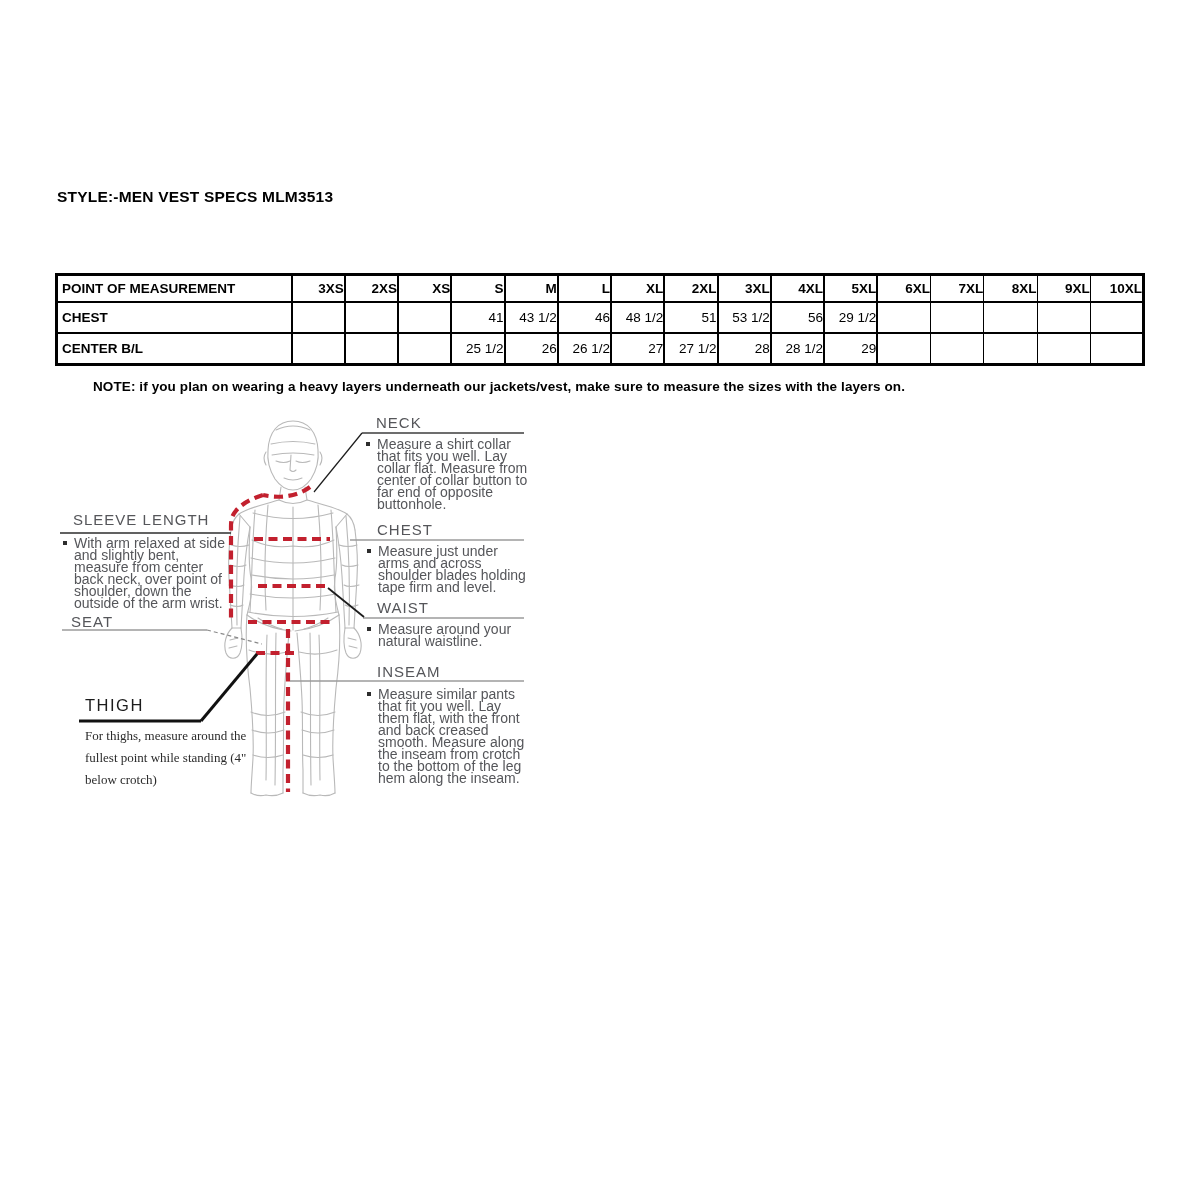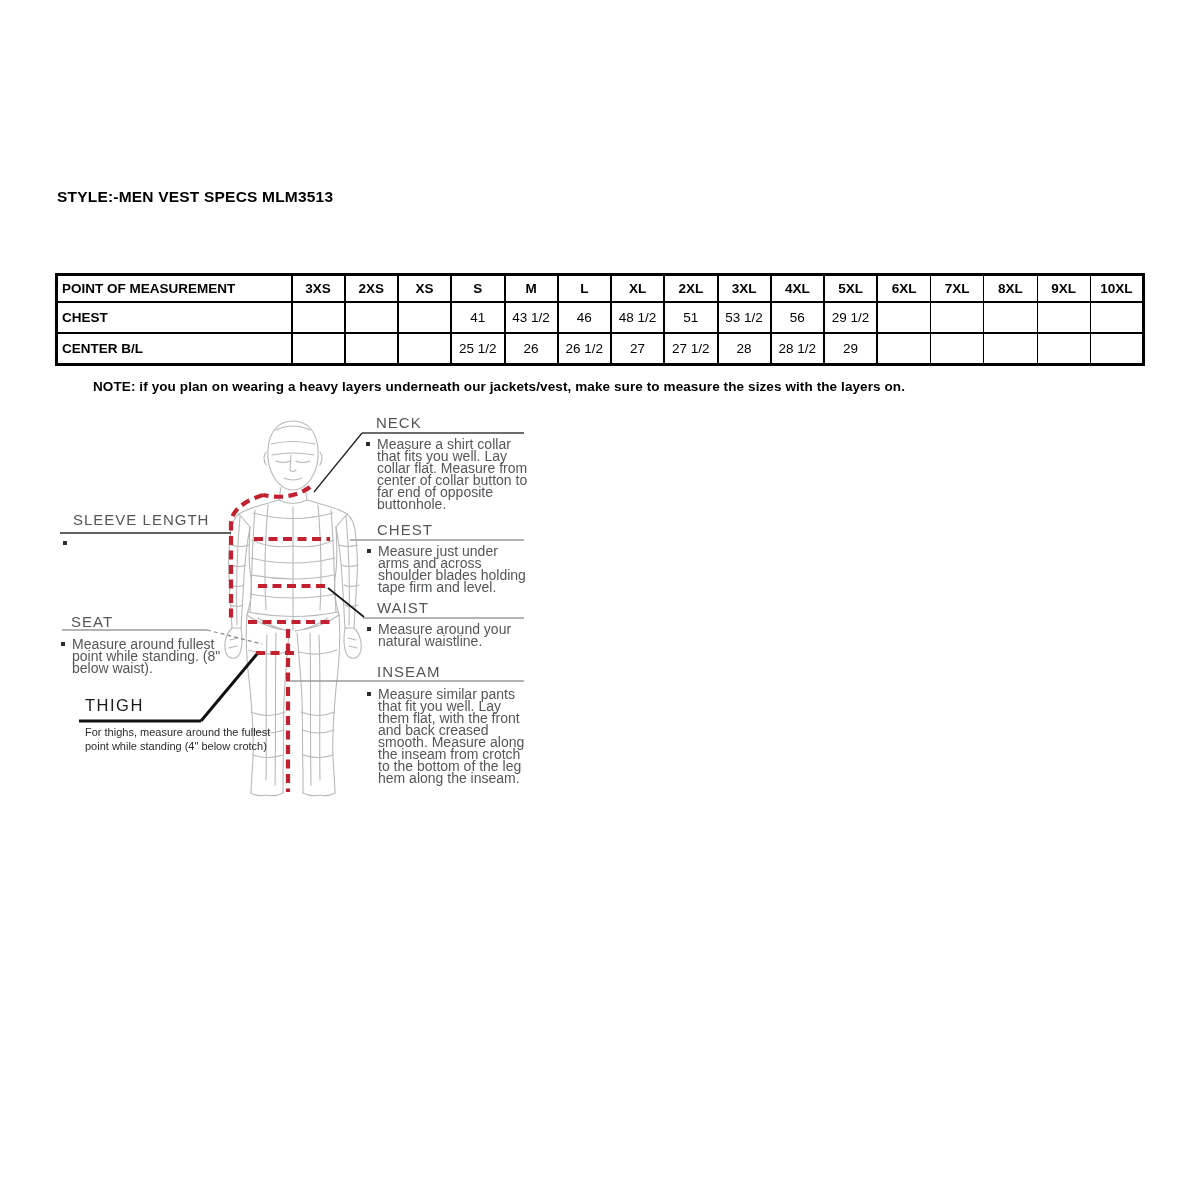--- a/index.html
+++ b/index.html
@@ -4,36 +4,36 @@
 <style>
   html,body{margin:0;padding:0;background:#fff;}
   #page{position:relative;width:1200px;height:1200px;background:#ffffff;overflow:hidden;
         font-family:"Liberation Sans", sans-serif;color:#000;}
   
   .doc-title{position:absolute;left:57px;top:188px;font-size:15.5px;font-weight:bold;letter-spacing:.2px;}
   .doc-note{position:absolute;left:57px;top:379px;font-size:13.5px;font-weight:bold;letter-spacing:.1px;margin-left:36px;}
   
   .spec-table{position:absolute;left:55px;top:273px;width:1090px;border-collapse:collapse;
               table-layout:fixed;border:3px solid #000;}
-  .spec-table th,.spec-table td{border:2px solid #000;font-size:13.5px;text-align:center;
+  .spec-table th,.spec-table td{border:2px solid #000;font-size:13.5px;text-align:right;
               padding:0;overflow:hidden;white-space:nowrap;}
   .spec-table thead th{height:25px;font-weight:bold;}
   .spec-table tbody td{height:29px;font-weight:normal;}
   .spec-table .rowlabel{text-align:left;padding-left:4px;font-weight:bold;}
   .spec-table .thin{border-left-width:1px;border-right-width:1px;}
   
   #diagram-svg{position:absolute;left:0;top:0;width:1200px;height:1200px;}
   
   .guide-h{position:absolute;font-size:15px;font-weight:normal;letter-spacing:1px;color:#55565a;}
   .tip{position:absolute;box-sizing:border-box;width:166px;padding-left:12px;
        font-size:14px;line-height:12px;color:#55565a;}
   .tip .sq{position:absolute;left:1px;top:4px;width:4px;height:4px;background:#2d2d2d;}
   .tip-wide{width:170px;}
   .thigh-h{color:#1c1c1c;font-size:16.5px;letter-spacing:1.5px;}
-  .thigh-tip{width:187px;padding-left:0;font-size:11px;line-height:14px;color:#2b2b2b;}
+  .thigh-tip{width:187px;padding-left:0;font-size:13px;line-height:22px;color:#2b2b2b;font-family:Liberation Serif, serif;}
 </style>
 </head>
 <body>
 
 <div id="page">
 
   <div class="doc-title">STYLE:-MEN VEST SPECS MLM3513</div>
 
   <table class="spec-table">
     <colgroup>
@@ -209,26 +209,23 @@
 
   <div class="guide-h" style="left:377px;top:663px;">INSEAM</div>
   <div class="tip" style="left:366px;top:688px;">
     <span class="sq"></span>
     <span>Measure similar pants that fit you well. Lay them flat, with the front and back creased smooth. Measure along the inseam from crotch to the bottom of the leg hem along the inseam.</span>
   </div>
 
   <div class="guide-h" style="left:73px;top:511px;">SLEEVE LENGTH</div>
   <div class="tip tip-wide" style="left:62px;top:537px;">
     <span class="sq"></span>
+    <span>With arm relaxed at side and slightly bent, measure from center back neck, over point of shoulder, down the outside of the arm wrist.</span>
   </div>
 
   <div class="guide-h" style="left:71px;top:613px;">SEAT</div>
-  <div class="tip" style="left:60px;top:638px;">
-    <span class="sq"></span>
-    <span>Measure around fullest point while standing. (8" below waist).</span>
-  </div>
 
   <div class="guide-h thigh-h" style="left:85px;top:696px;">THIGH</div>
   <div class="tip thigh-tip" style="left:85px;top:725px;">
     <span>For thighs, measure around the fullest point while standing (4" below crotch)</span>
   </div>
 
 </div>
 
 </body></html>

